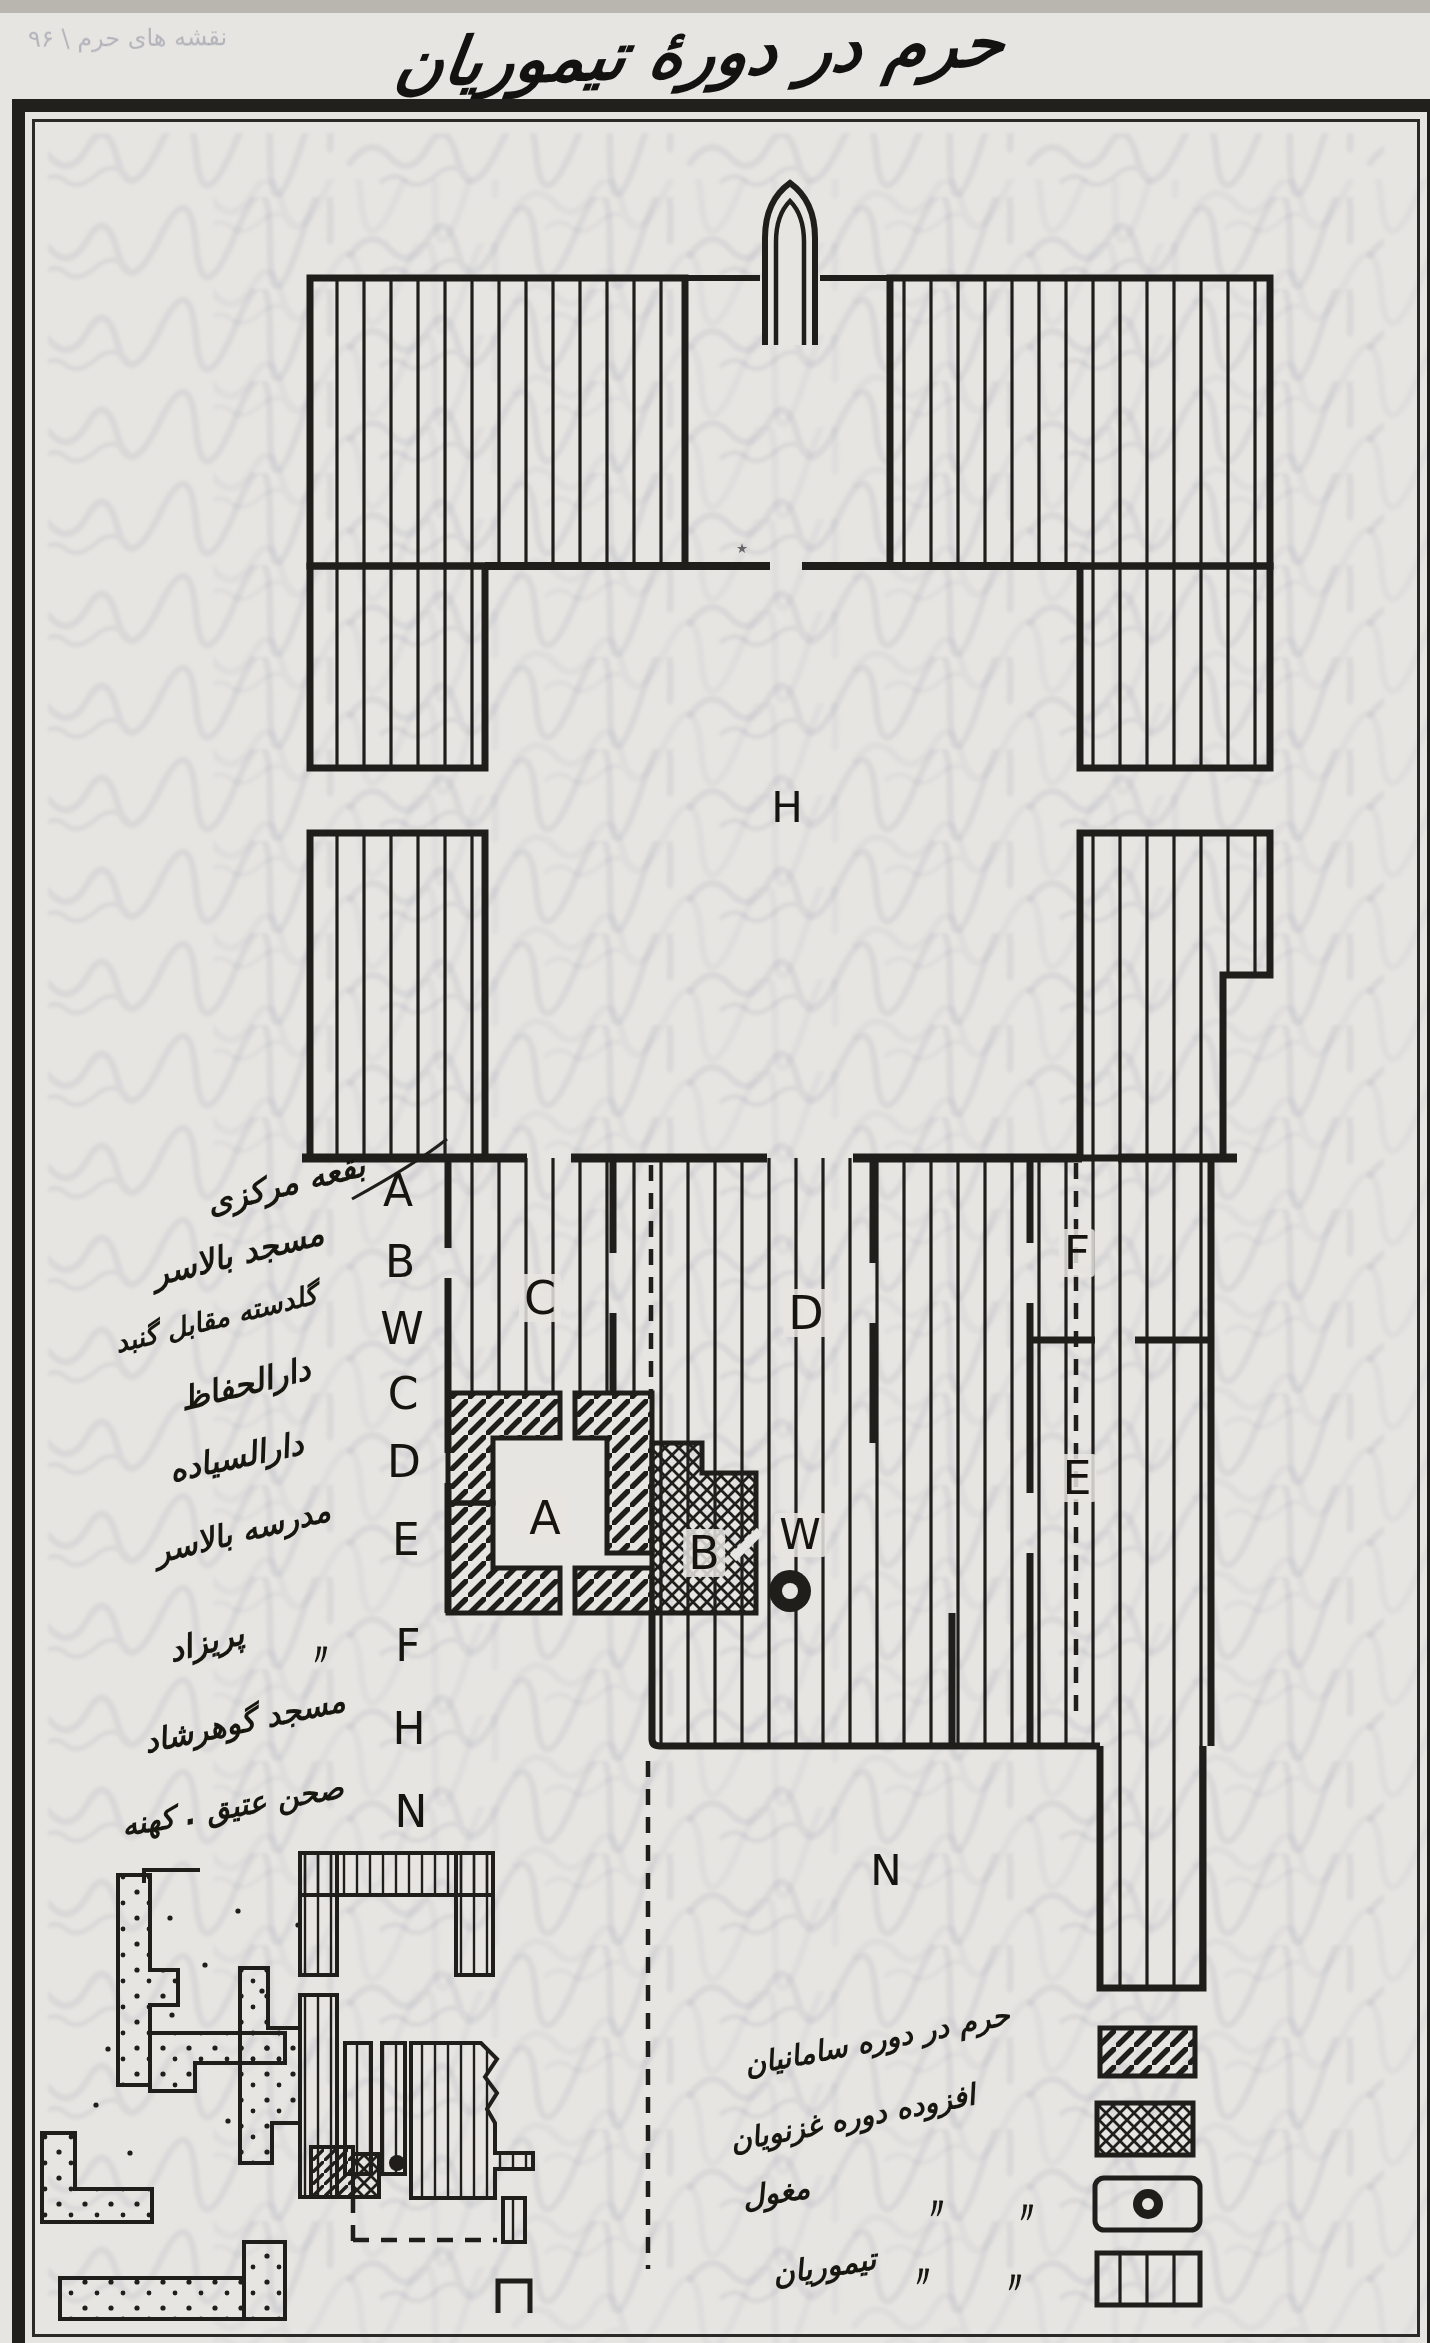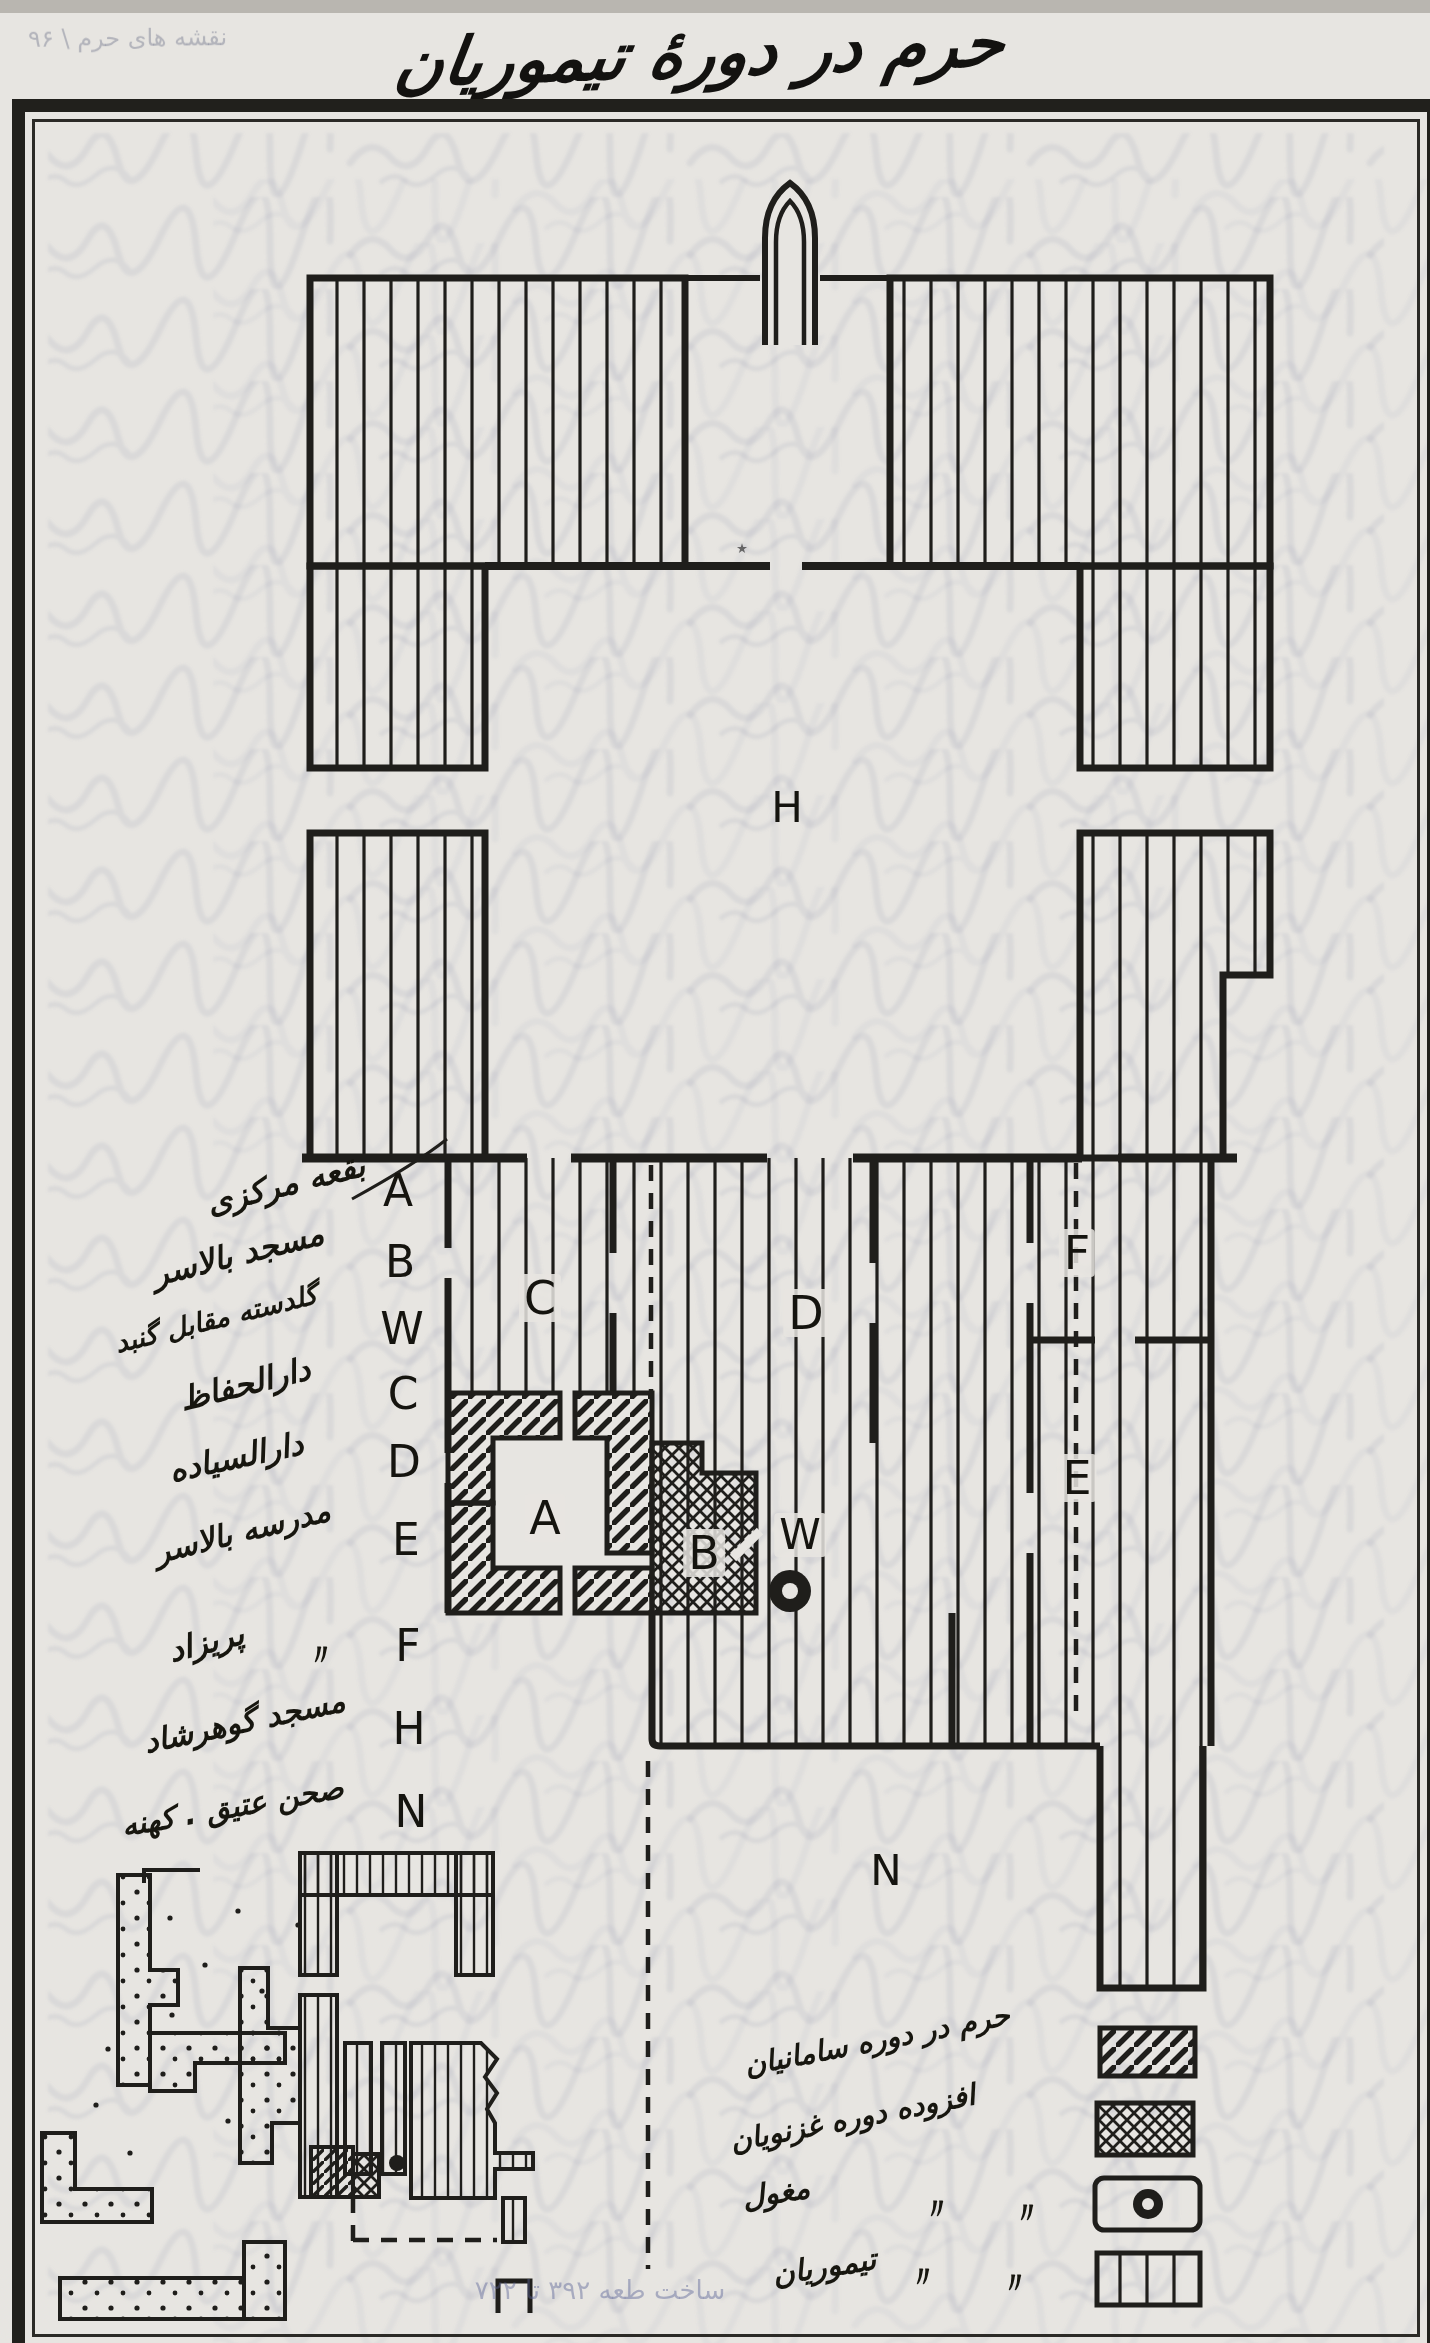--- a/index.html
+++ b/index.html
@@ -259,16 +259,15 @@
 
   <div class="abs hw" style="left:742px;top:2010px;font-size:29px;transform:rotate(-11deg);">حرم در دوره سامانیان</div>
   <div class="abs hw" style="left:728px;top:2088px;font-size:29px;transform:rotate(-11deg);">افزوده دوره غزنویان</div>
   <div class="abs hw" style="left:742px;top:2162px;font-size:30px;transform:rotate(-9deg);">مغول</div>
   <div class="abs ditto" style="left:922px;top:2176px;">〃</div>
   <div class="abs ditto" style="left:1012px;top:2180px;">〃</div>
   <div class="abs hw" style="left:772px;top:2236px;font-size:30px;transform:rotate(-9deg);">تیموریان</div>
   <div class="abs ditto" style="left:908px;top:2244px;">〃</div>
   <div class="abs ditto" style="left:1000px;top:2250px;">〃</div>
 
-  <div class="abs footnote">ساخت طعه ۳۹۲ تا ۷۲۲</div>
 
   <div class="abs frame"></div>
 </div>
 
 </body></html>

